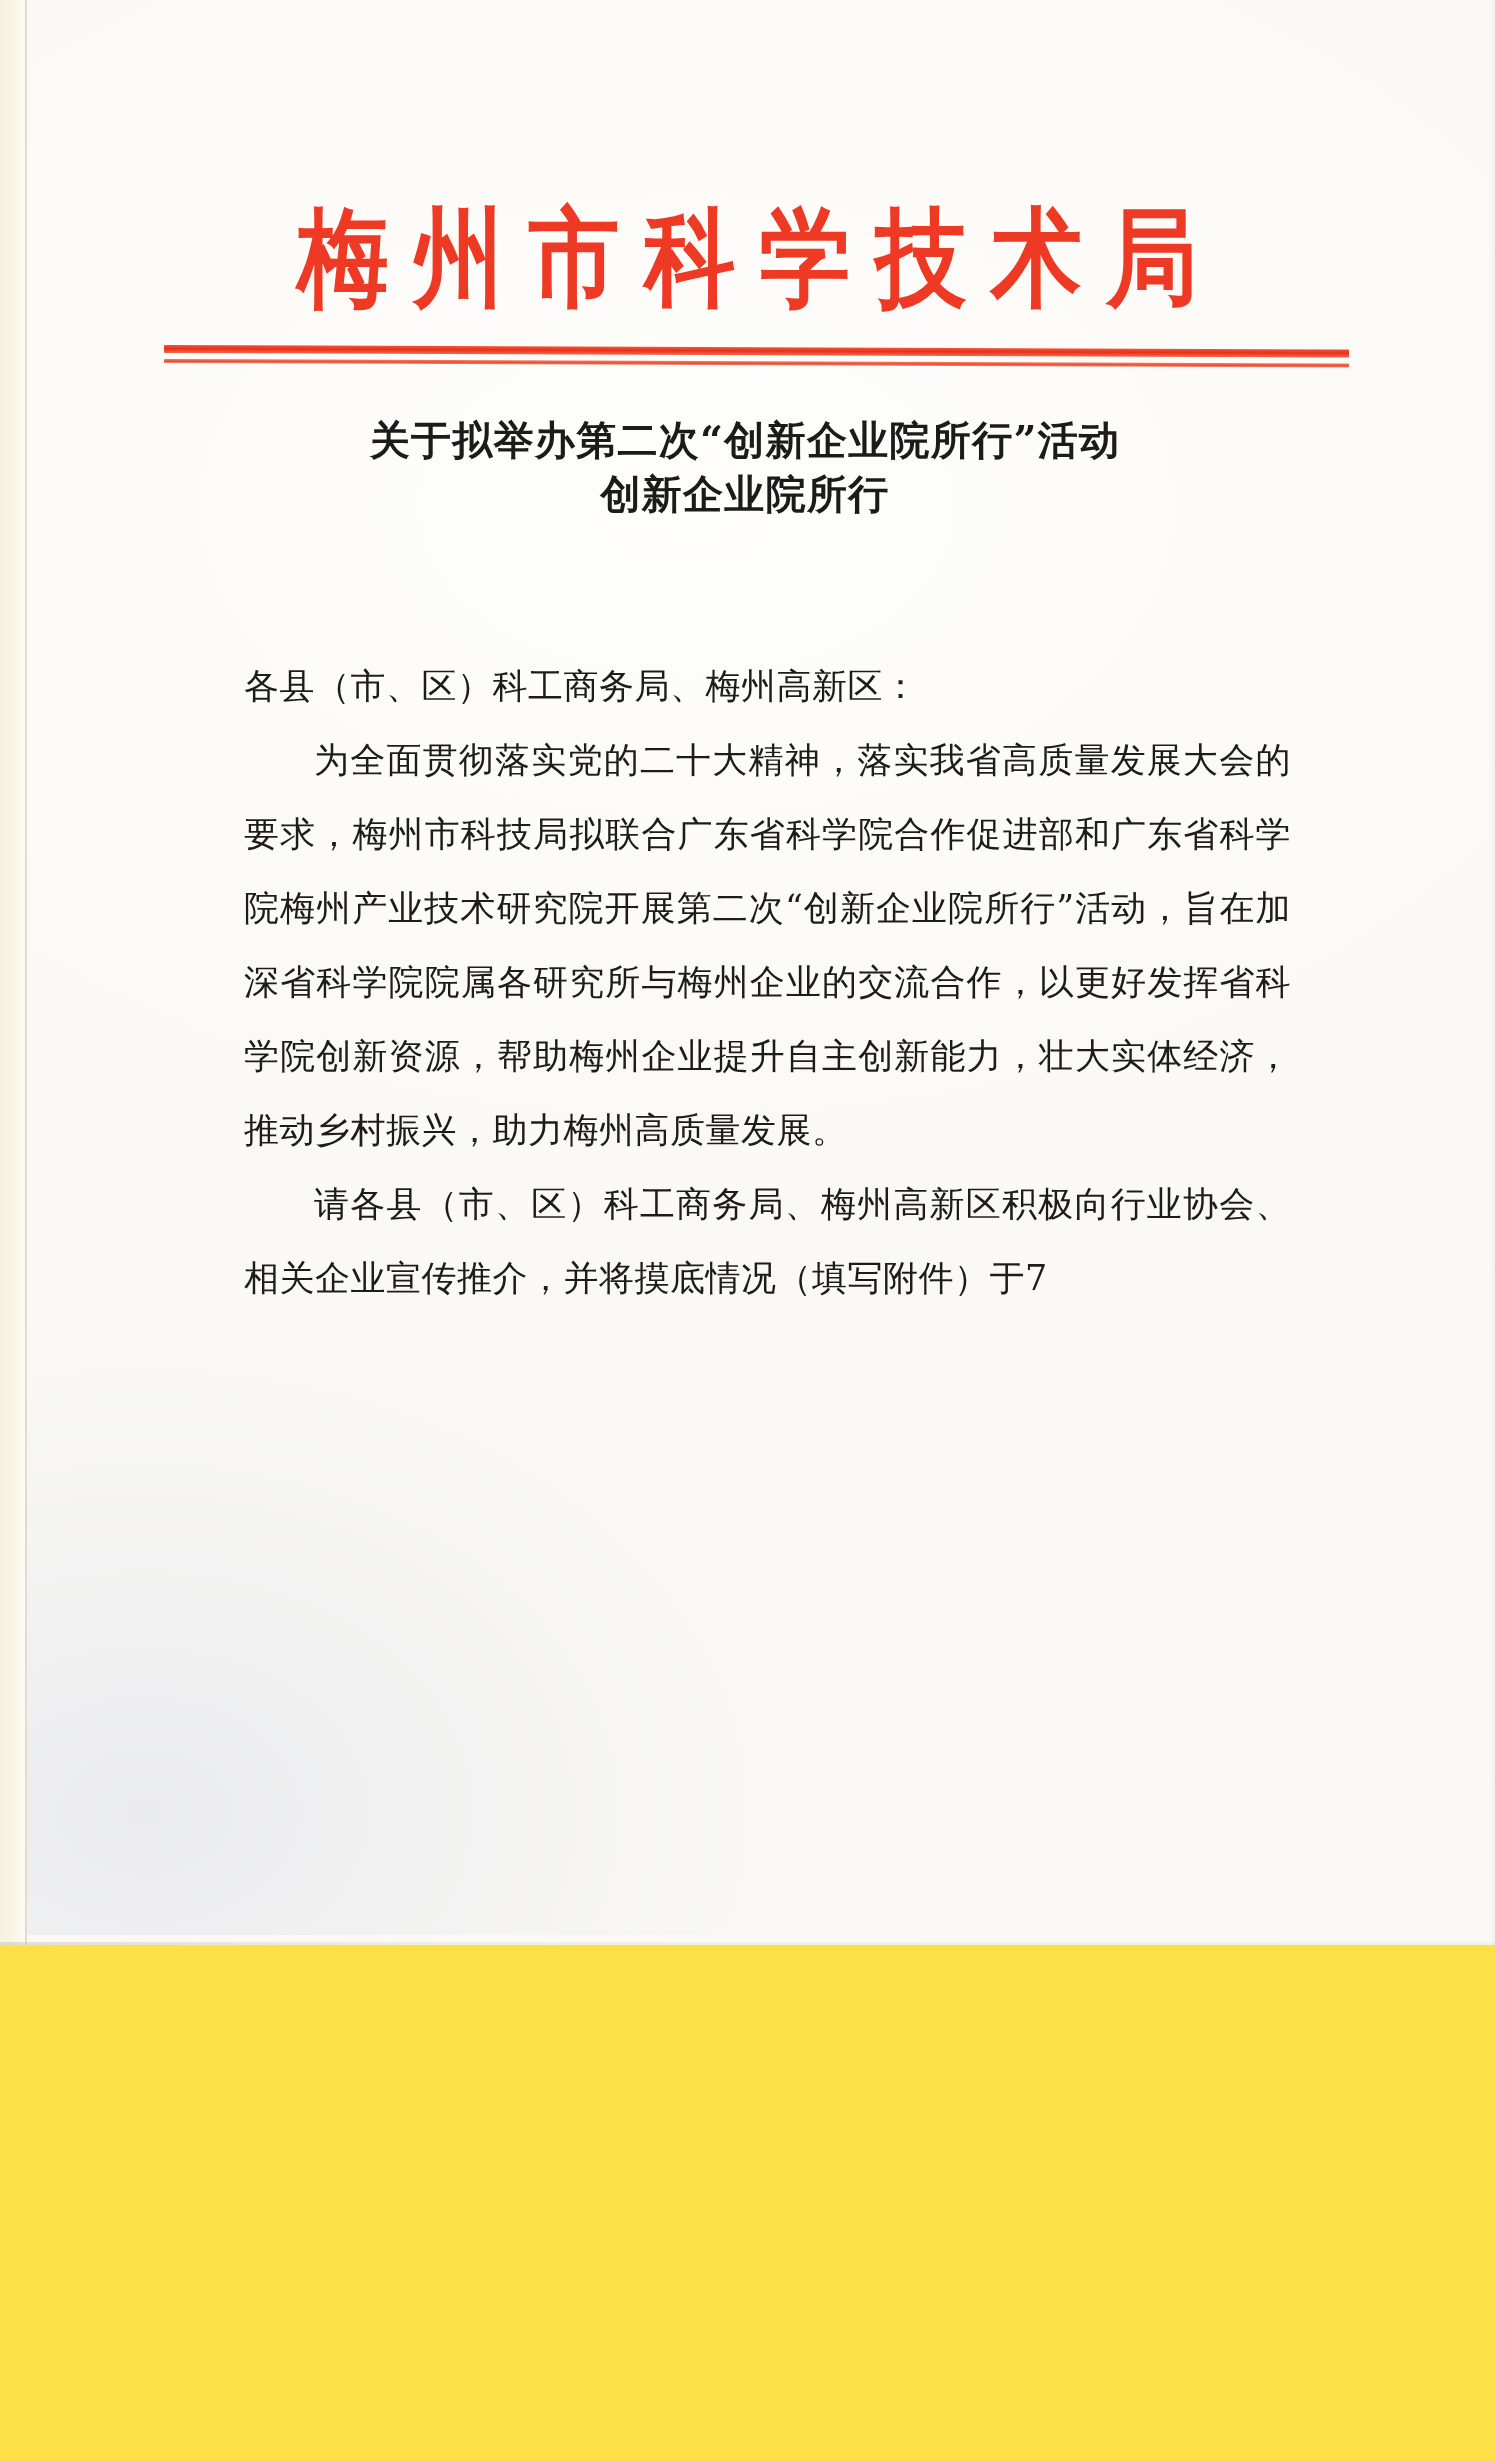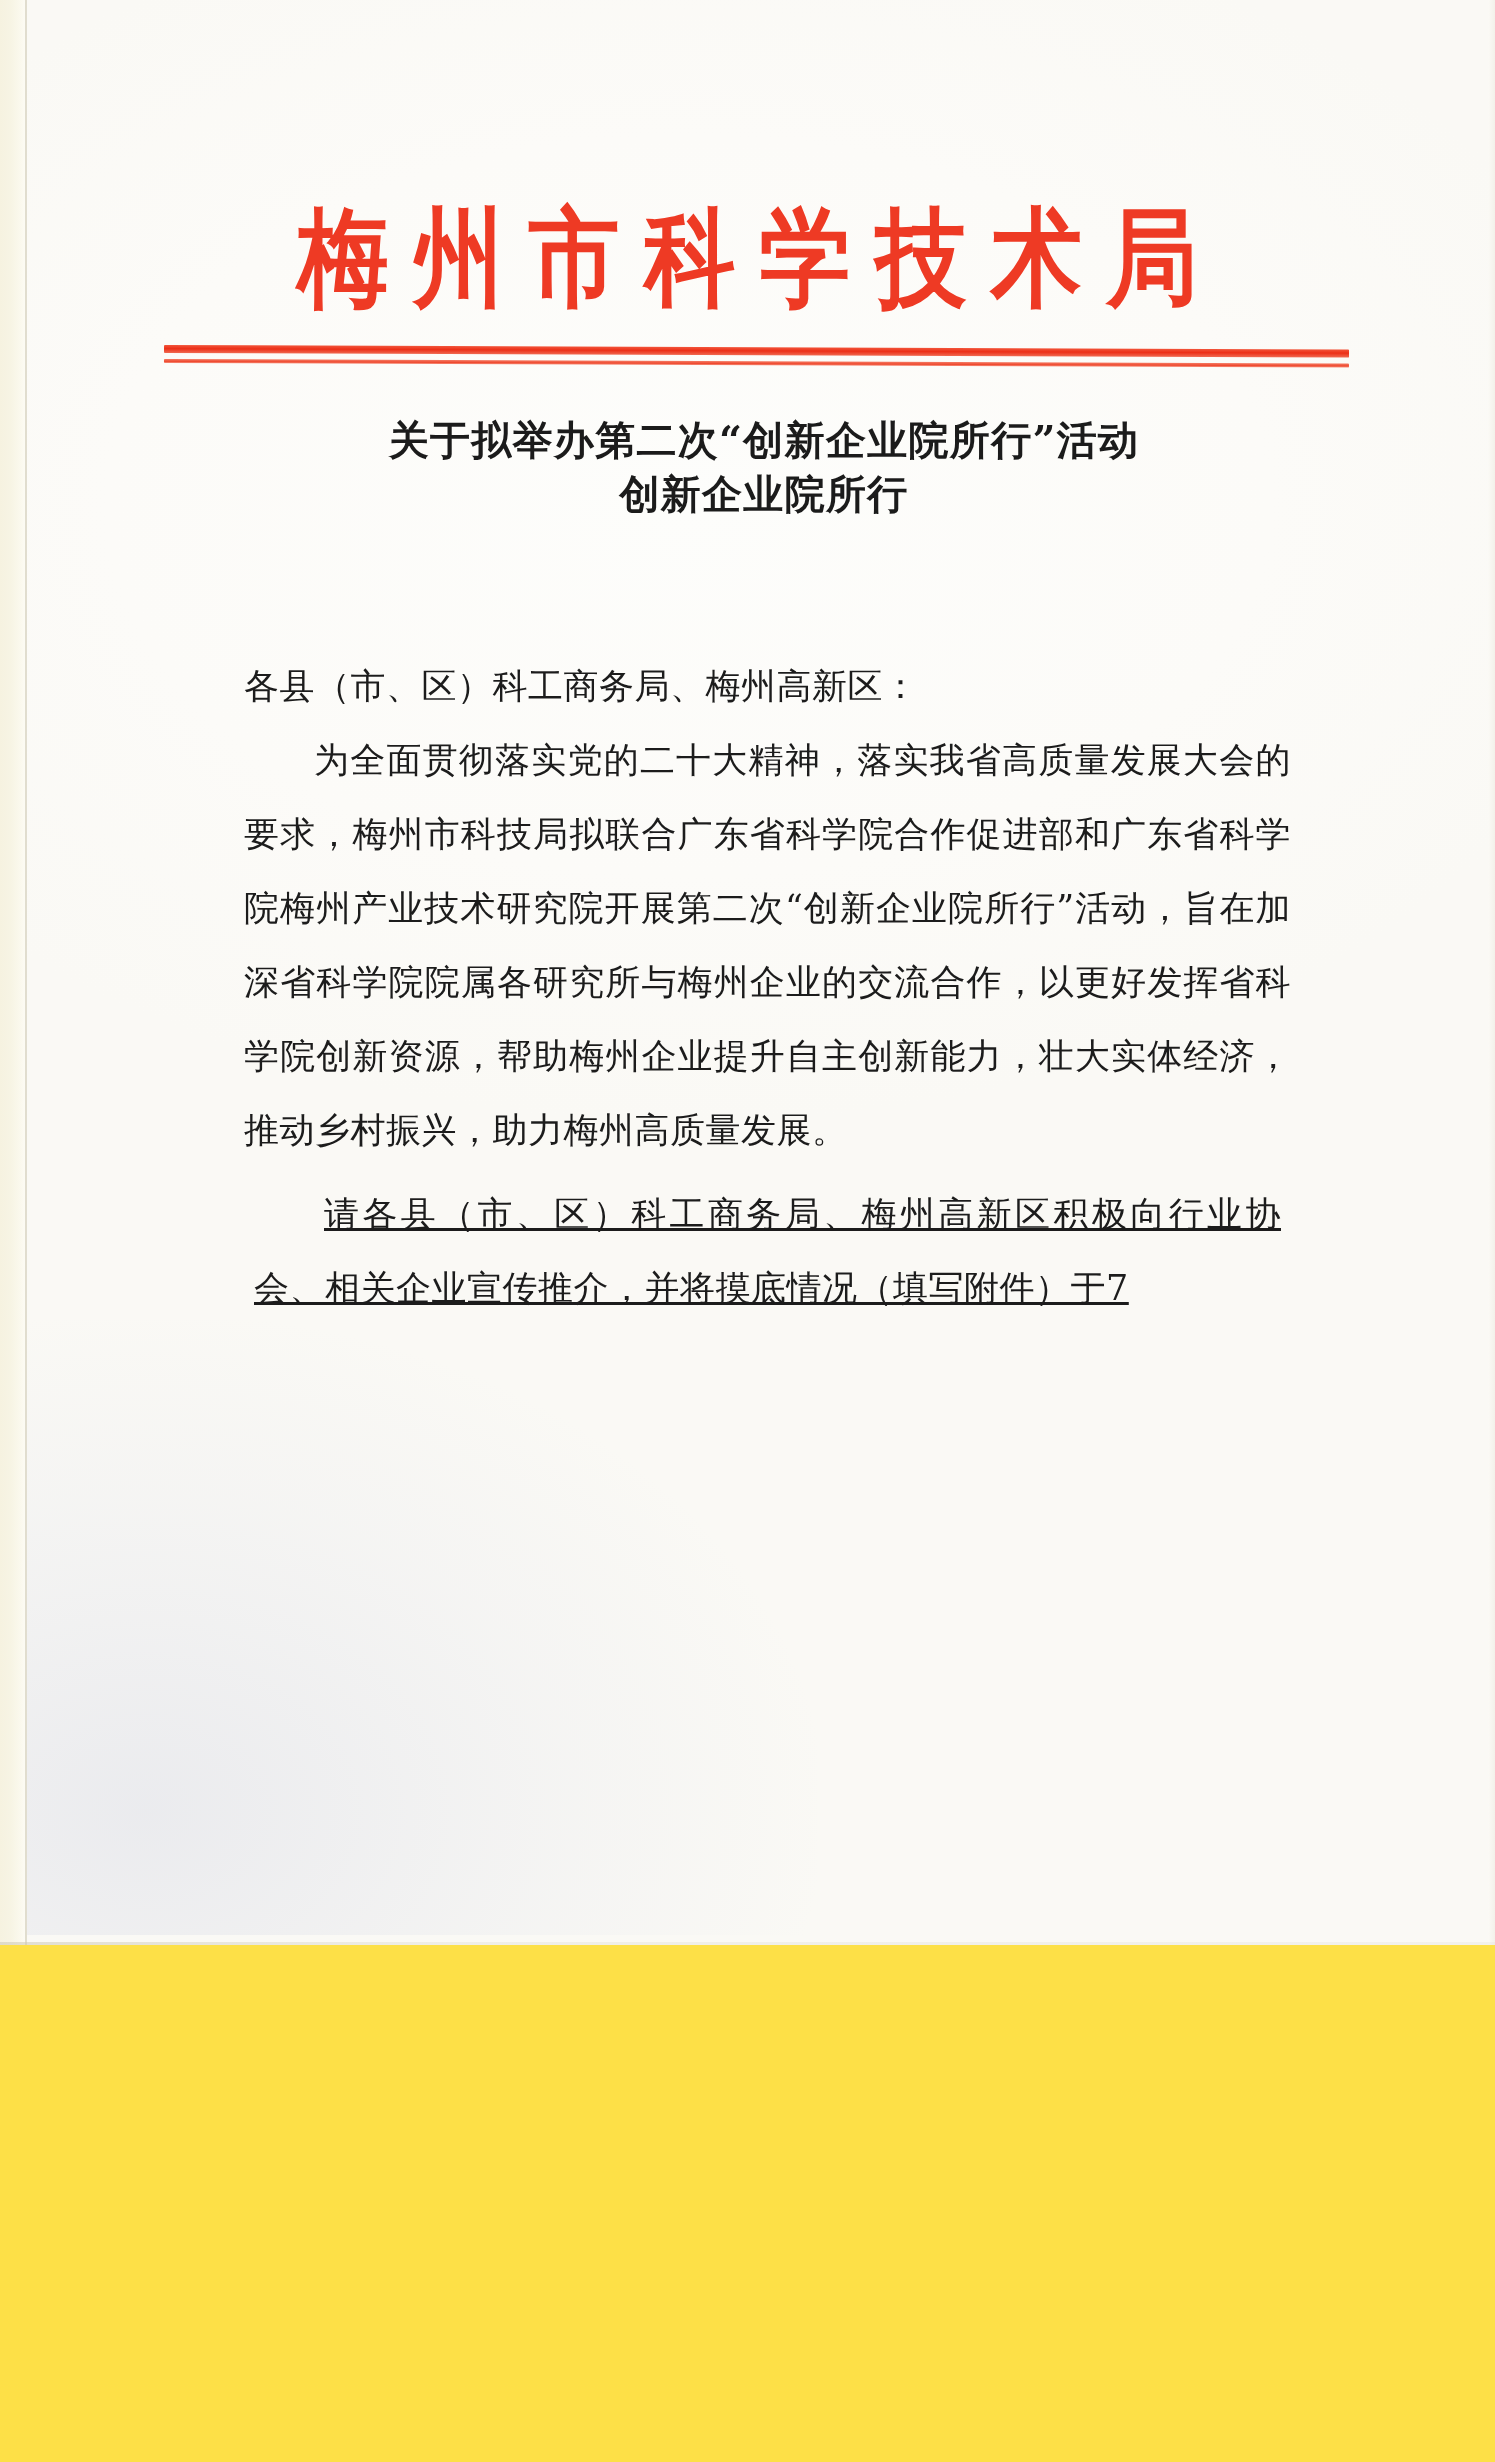--- a/index.html
+++ b/index.html
@@ -128,21 +128,21 @@
     top: 14px;
     width: 100%;
     height: 3.5px;
     background: linear-gradient(to bottom, #f47a63 0%, #ef4a30 60%, #f6917d 100%);
     border-radius: 0.9px;
   }
 
   
   .doc-title {
     position: absolute;
-    left: 245px;
+    left: 226px;
     top: 413px;
     width: 1038px;
     text-align: center;
     color: #1b1b1b;
     font-family: "DejaVu Serif", "Liberation Serif", serif;
     font-weight: 700;
     font-size: 40px;
     line-height: 1.34;
     letter-spacing: 1.3px;
   }
@@ -170,23 +170,22 @@
     text-align: left;
   }
 
   .doc-body .para {
     margin: 0;
     text-indent: 2em;
   }
 
   
   .doc-body .para-truncated {
-    margin: 10px;
+    margin: 0;
     text-indent: 2em;
-    text-decoration: underline;
   }
 </style>
 </head>
 <body>
 
 <div class="page">
 
   <div class="scan-sheet">
     <div class="scan-cast"></div>
     <div class="scan-edge-left"></div>

